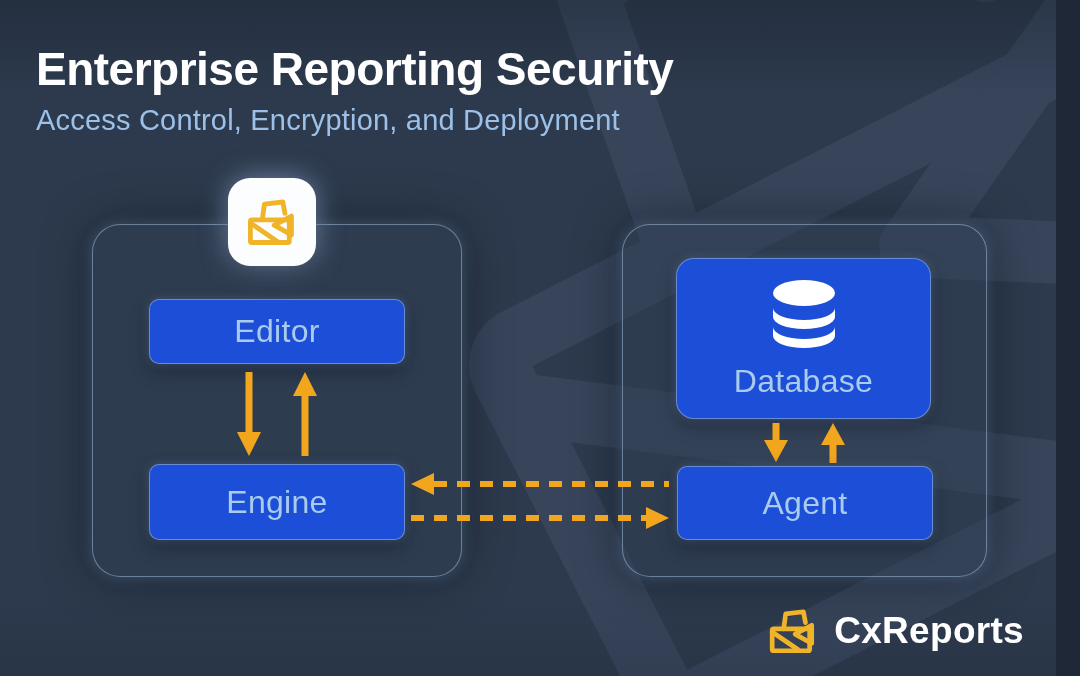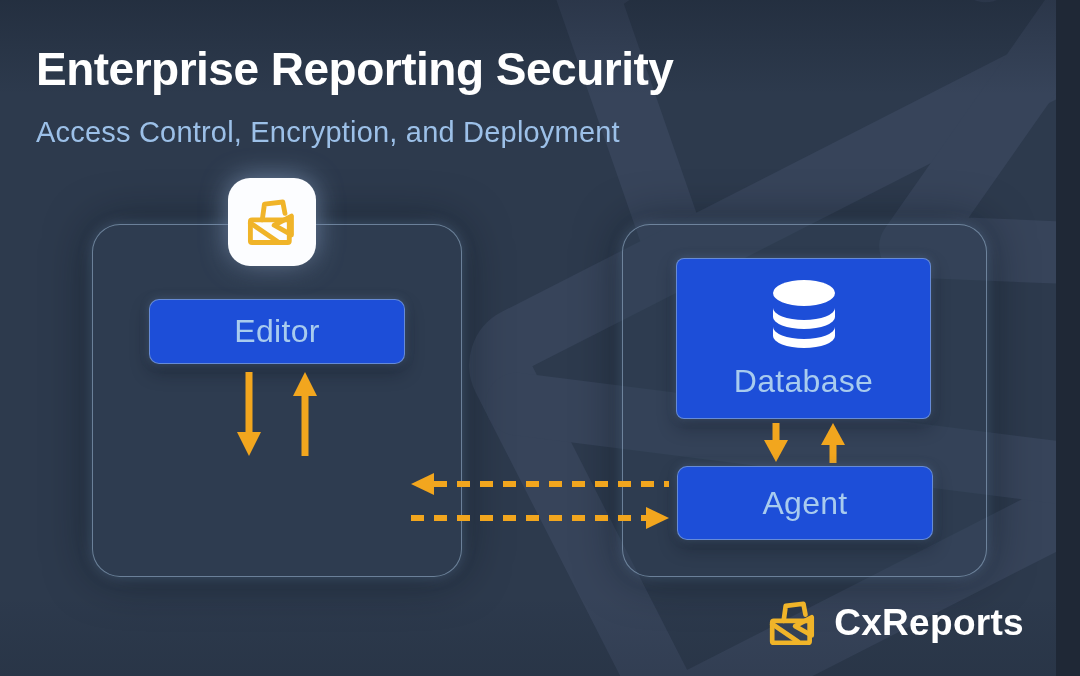--- a/index.html
+++ b/index.html
@@ -27,21 +27,21 @@
     fill:none;stroke:#37445a;stroke-width:6.5;stroke-linejoin:round;stroke-linecap:round;
   }
   .title{
     position:absolute;left:36px;top:42px;
     font-size:46px;font-weight:800;color:#ffffff;
     letter-spacing:-0.5px;white-space:nowrap;
   }
   .subtitle{
     position:absolute;left:36px;top:104px;
     font-size:29px;font-weight:500;color:#9cc0e8;
-    letter-spacing:0.2px;white-space:nowrap;margin-top:12px;
+    letter-spacing:0.2px;white-space:nowrap;
   }
   .panel{
     position:absolute;
     background:#31405426;
     background-color:#30405466;
     border:1.6px solid rgba(158,186,214,0.55);
     border-radius:28px;
     box-shadow:0 0 14px rgba(125,160,200,0.33), 0 0 46px rgba(8,14,24,0.55);
   }
   .panel-left{left:92px;top:224px;width:368px;height:351px;}
@@ -56,27 +56,27 @@
     position:absolute;
     background:#1d4ed8;
     border:1.6px solid rgba(162,189,215,0.55);
     border-radius:10px;
     box-shadow:0 0 10px rgba(130,165,205,0.28), 0 8px 18px rgba(10,16,28,0.38);
     display:flex;align-items:center;justify-content:center;
     color:#a8cbee;font-size:32px;font-weight:500;letter-spacing:0.3px;
   }
   .node-editor{left:149px;top:299px;width:254px;height:63px;}
   .node-engine{left:149px;top:464px;width:254px;height:74px;}
-  .node-database{left:676px;top:258px;width:255px;height:161px;border-radius:8px;
+  .node-database{left:676px;top:258px;width:255px;height:161px;border-radius:18px;
     flex-direction:column;justify-content:flex-start;padding-top:20px;box-sizing:border-box;}
   .node-agent{left:677px;top:466px;width:254px;height:72px;}
   .db-label{margin-top:12px;font-size:32px;}
   .arrow{position:absolute;}
   .footer{
-    position:absolute;right:32px;bottom:30px;
+    position:absolute;right:32px;bottom:22px;
     display:flex;align-items:center;gap:15px;
   }
   .wordmark{color:#ffffff;font-size:37px;font-weight:800;letter-spacing:0.3px;}
   .logo-stroke{fill:none;stroke:#f0b429;stroke-width:9;stroke-linejoin:round;stroke-linecap:round;}
 </style>
 </head>
 <body>
 
 <div class="canvas">
 
@@ -111,20 +111,23 @@
 
   <svg class="arrow" style="left:235px;top:370px;" width="28" height="88" aria-hidden="true">
     <line x1="14" y1="2" x2="14" y2="64" stroke="#f2a61e" stroke-width="7"></line>
     <polygon points="2,62 26,62 14,86" fill="#f2a61e"></polygon>
   </svg>
   <svg class="arrow" style="left:291px;top:370px;" width="28" height="88" aria-hidden="true">
     <polygon points="14,2 26,26 2,26" fill="#f2a61e"></polygon>
     <line x1="14" y1="24" x2="14" y2="86" stroke="#f2a61e" stroke-width="7"></line>
   </svg>
 
+  <div class="node node-engine">
+    <span>Engine</span>
+  </div>
 
   <div class="panel panel-right"></div>
 
   <div class="node node-database">
     <svg width="66" height="72" viewBox="0 0 66 72" aria-hidden="true">
       <ellipse cx="33" cy="14" rx="31" ry="13" fill="#ffffff"></ellipse>
       <path d="M2 29 a31 12 0 0 0 62 0 l0 9 a31 12 0 0 1 -62 0 z" fill="#ffffff"></path>
       <path d="M2 48 a31 12 0 0 0 62 0 l0 9 a31 12 0 0 1 -62 0 z" fill="#ffffff"></path>
     </svg>
     <span class="db-label">Database</span>

